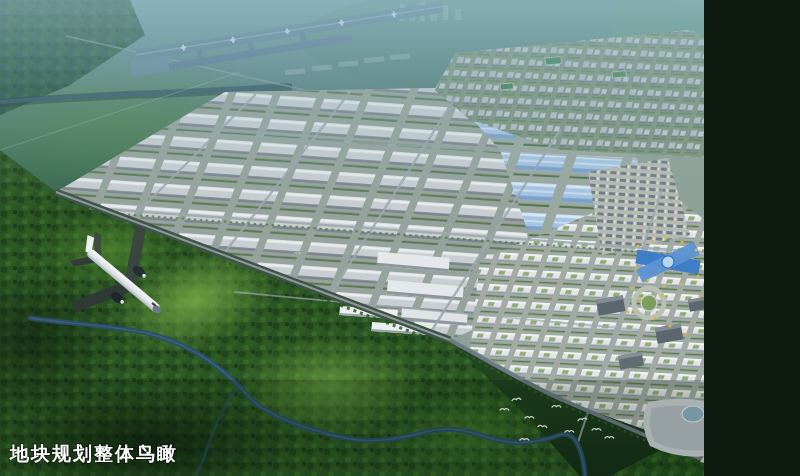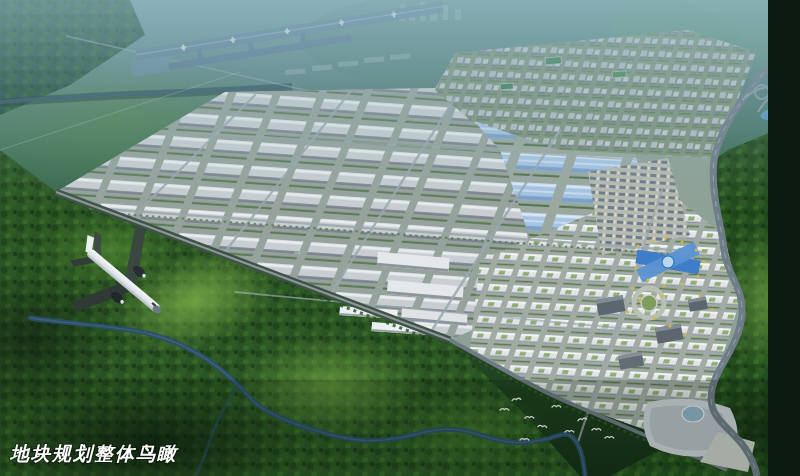--- a/index.html
+++ b/index.html
@@ -1,17 +1,17 @@
 <!DOCTYPE html>
 <html style="--caption_color: #ffffff; --haze: #6e99a3; --forest_dark: #16301a; --forest_light: #4e8a33; --water: #2c4f68; --runway: #5d7d97; --roof_gray: #c8ced2; --roof_blue: #a6c4e3; --road: #9aa7ae; --park_base: #8ea196; --glass_blue: #3e7ec6; --accent_yellow: #d9b93a;"><head>
 <meta charset="utf-8">
 <style>
   html,body{margin:0;padding:0;background:#0c1a10;}
-  .stage{position:relative;width:768px;height:476px;overflow:hidden;
-         font-family:"Liberation Sans",sans-serif;background:#2a4a35;font-style:italic;}
+  .stage{position:relative;width:704px;height:476px;overflow:hidden;
+         font-family:"Liberation Sans",sans-serif;background:#2a4a35;}
   .stage svg{position:absolute;left:0;top:0;display:block;}
   .caption-text{font-family:"Liberation Sans","DejaVu Sans",sans-serif;
                 font-size:19px;font-weight:bold;letter-spacing:2px;
                 fill:var(--caption_color,#ffffff);
                 paint-order:stroke;stroke:rgba(0,0,0,.45);stroke-width:2px;}
   .zone-base{fill:var(--park_base,#8ea196);}
   .road{stroke:var(--road,#9aa7ae);fill:none;stroke-linecap:round;}
   .river{stroke:var(--water,#2c4f68);fill:none;stroke-linecap:round;}
 </style>
 </head>

